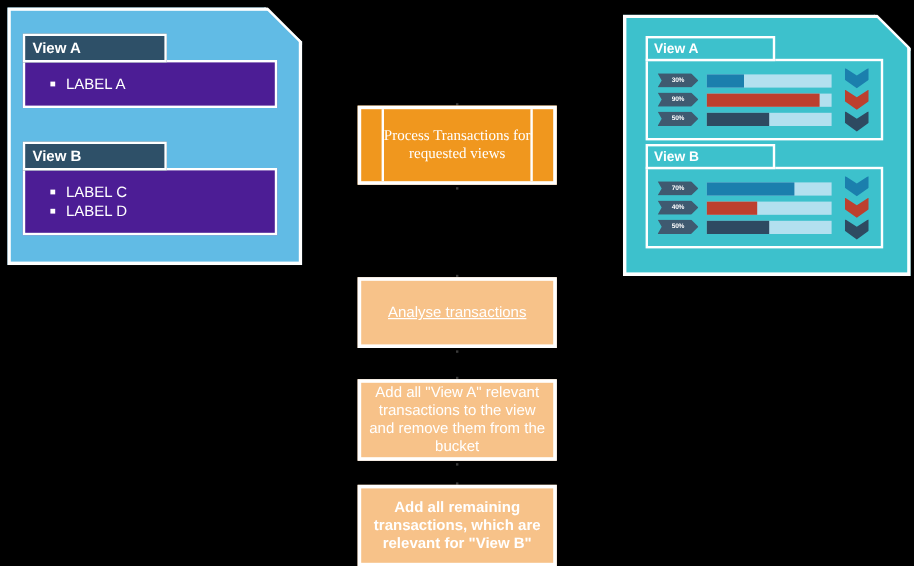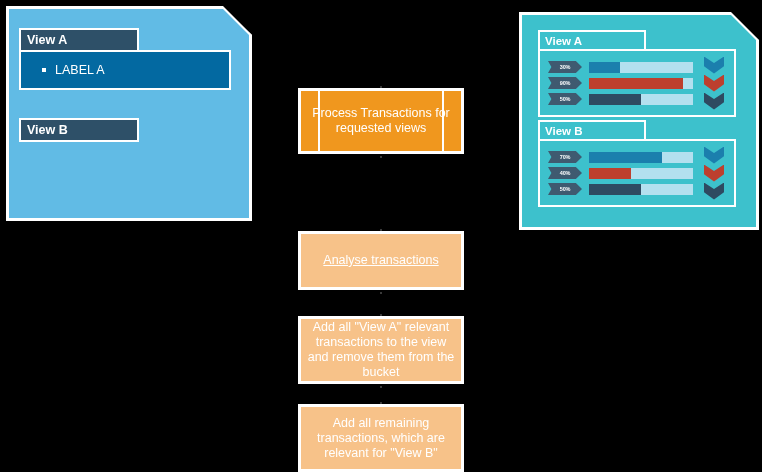--- a/index.html
+++ b/index.html
@@ -71,21 +71,21 @@
     color: #ffffff;
     font-size: 12.5px;
     font-weight: bold;
     display: flex;
     align-items: center;
     padding-left: 6px;
     position: relative;
     z-index: 2;
   }
   .view-box {
-    background: #0369a1;
+    background: #4c1d95;
     border: 2px solid #ffffff;
     box-sizing: border-box;
     margin-top: -2px;
     padding: 10px 0 10px 0;
   }
   .view-box ul {
     margin: 0;
     padding: 0 0 0 34px;
     list-style: none;
   }
@@ -119,20 +119,21 @@
     align-items: center;
     justify-content: center;
     text-align: center;
   }
   .flow-box .txt { padding: 0 6px; position: relative; z-index: 2; }
 
   #box-process {
     top: 88px;
     height: 66px;
     background: #f0971e;
+    font-family: Liberation Serif, serif;
   }
   #box-process .bar-l,
   #box-process .bar-r {
     position: absolute;
     top: 0;
     bottom: 0;
     width: 2px;
     background: #ffffff;
   }
   #box-process .bar-l { left: 17px; }
@@ -146,20 +147,21 @@
   }
   #box-add-a {
     top: 316px;
     height: 68px;
     background: #f7c289;
   }
   #box-add-b {
     top: 404px;
     height: 68px;
     background: #f7c289;
+    font-weight: bold;
   }
 
   .connector-dot {
     position: absolute;
     left: 380px;
     width: 2px;
     height: 2px;
     background: #3a3a3a;
   }
 
@@ -290,20 +292,26 @@
       <ul>
         <li>LABEL A</li>
       </ul>
     </div>
   </div>
 
   <div class="view-group" style="top:112px;">
     <div class="view-tab">
       <span>View B</span>
     </div>
+    <div class="view-box">
+      <ul>
+        <li>LABEL C</li>
+        <li>LABEL D</li>
+      </ul>
+    </div>
   </div>
 </div>
 
 <div class="connector-dot" style="top:86px;"></div>
 <div class="connector-dot" style="top:156px;"></div>
 <div class="connector-dot" style="top:229px;"></div>
 <div class="connector-dot" style="top:292px;"></div>
 <div class="connector-dot" style="top:314px;"></div>
 <div class="connector-dot" style="top:386px;"></div>
 <div class="connector-dot" style="top:402px;"></div>

